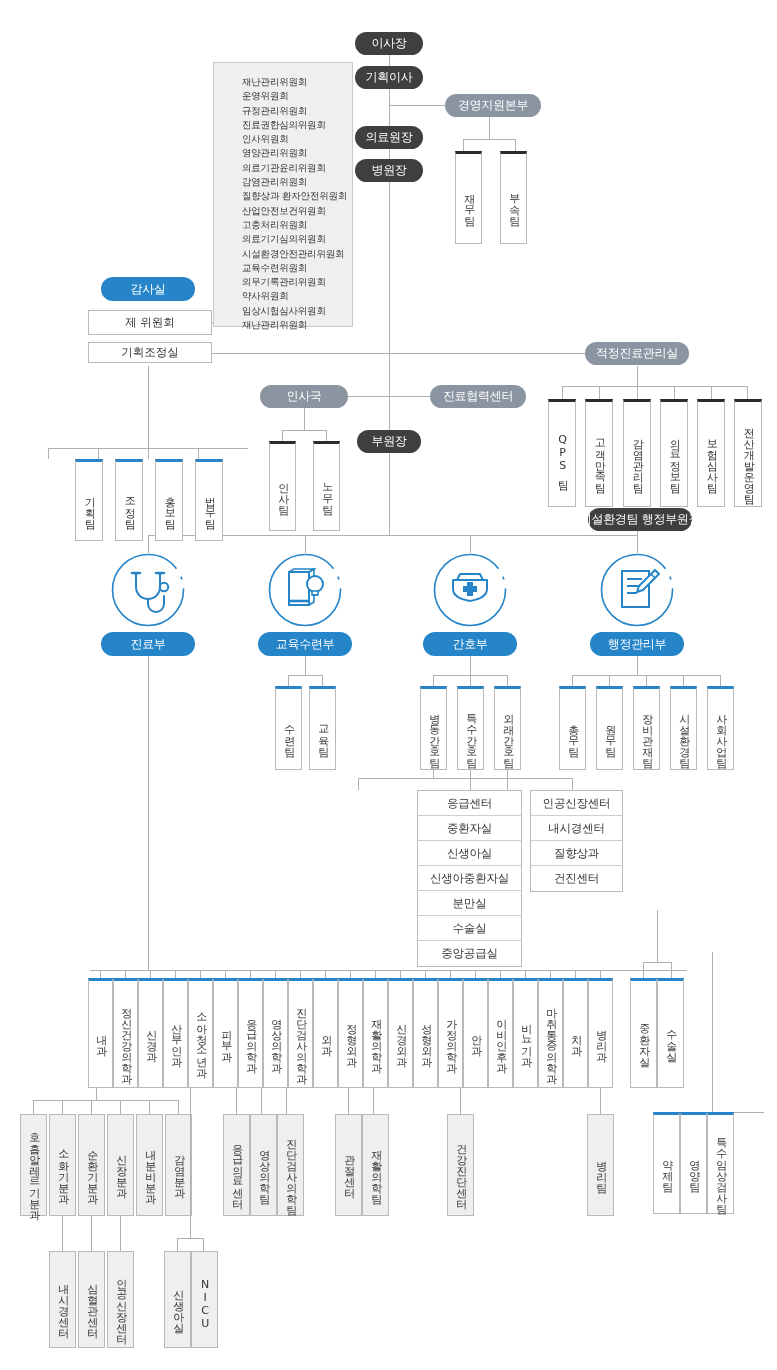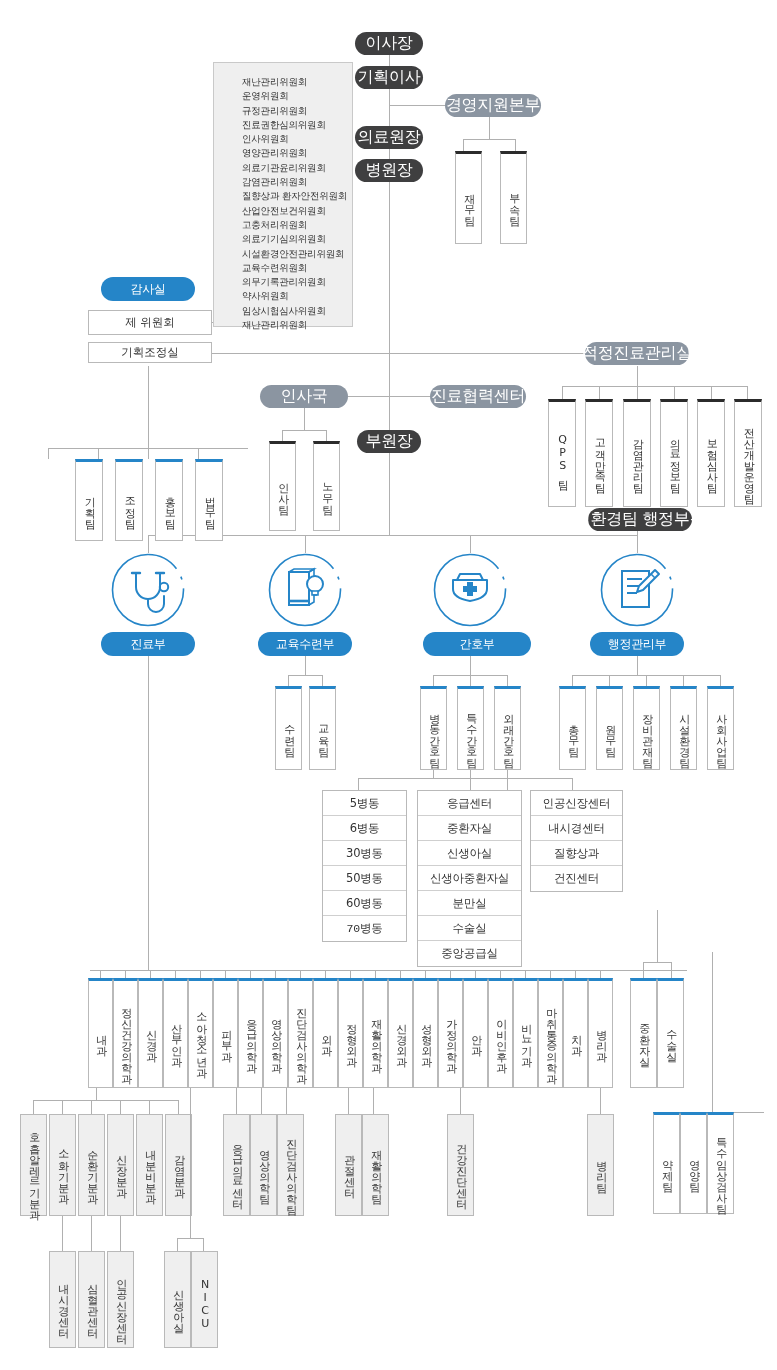--- a/index.html
+++ b/index.html
@@ -12,21 +12,21 @@
     position: relative;
     overflow: hidden;
   }
   #root { position: relative; width: 777px; height: 1370px; }
 
   
   .pill {
     position: absolute;
     border-radius: 999px;
     display: flex; align-items: center; justify-content: center;
-    font-size: 16px; letter-spacing: -0.3px;
+    font-size: 12px; letter-spacing: -0.3px;
     color: #ffffff; white-space: nowrap;
   }
   .pill.dark  { background:#3f3f40; }
   .pill.gray  { background:#8b95a1; }
   .pill.blue  { background:#2585c8; font-size:12px; }
 
   .vbox {
     position: absolute;
     border: 1px solid #b9b9b9;
     background: #ffffff;
@@ -298,21 +298,21 @@
   </div>
 
   <div class="iconwrap" style="left:433px; top:553px;">
     <svg width="74" height="74" viewBox="0 0 74 74">
       <circle cx="37" cy="37" r="35.5" fill="none" stroke="#2585c8" stroke-width="1.6" stroke-dasharray="200 9 3 9"></circle>
       <path d="M20 27 h34 v9 q0 9 -17 12 q-17 -3 -17 -12 z" fill="none" stroke="#2585c8" stroke-width="2" stroke-linejoin="round"></path>
       <path d="M24 27 l3 -6 h20 l3 6" fill="none" stroke="#2585c8" stroke-width="2" stroke-linejoin="round"></path>
       <path d="M34 29 h6 v4 h4 v6 h-4 v4 h-6 v-4 h-4 v-6 h4 z" fill="#2585c8"></path>
     </svg>
   </div>
-  <div class="pill blue" style="left:423px; top:632px; width:108px; height:24px;">
+  <div class="pill blue" style="left:423px; top:632px; width:94px; height:24px;">
     <span>간호부</span>
   </div>
 
   <div class="iconwrap" style="left:600px; top:553px;">
     <svg width="74" height="74" viewBox="0 0 74 74">
       <circle cx="37" cy="37" r="35.5" fill="none" stroke="#2585c8" stroke-width="1.6" stroke-dasharray="200 9 3 9"></circle>
       <rect x="22" y="18" width="27" height="36" fill="none" stroke="#2585c8" stroke-width="2"></rect>
       <line x1="27" y1="26" x2="42" y2="26" stroke="#2585c8" stroke-width="2"></line>
       <line x1="27" y1="33" x2="42" y2="33" stroke="#2585c8" stroke-width="2"></line>
       <line x1="27" y1="40" x2="37" y2="40" stroke="#2585c8" stroke-width="2"></line>
@@ -350,28 +350,20 @@
   <div class="vbox topblue" style="left:633px; top:686px; width:27px; height:84px;">
     <span>장비관재팀</span>
   </div>
   <div class="vbox topblue" style="left:670px; top:686px; width:27px; height:84px;">
     <span>시설환경팀</span>
   </div>
   <div class="vbox topblue" style="left:707px; top:686px; width:27px; height:84px;">
     <span>사회사업팀</span>
   </div>
 
-  <div class="listbox" style="left:322px; top:790px; width:85px;">
-    <div class="row">5병동</div>
-    <div class="row">6병동</div>
-    <div class="row">30병동</div>
-    <div class="row">50병동</div>
-    <div class="row">60병동</div>
-    <div class="row">70병동</div>
-  </div>
 
   <div class="listbox" style="left:417px; top:790px; width:105px;">
     <div class="row">응급센터</div>
     <div class="row">중환자실</div>
     <div class="row">신생아실</div>
     <div class="row">신생아중환자실</div>
     <div class="row">분만실</div>
     <div class="row">수술실</div>
     <div class="row">중앙공급실</div>
   </div>

